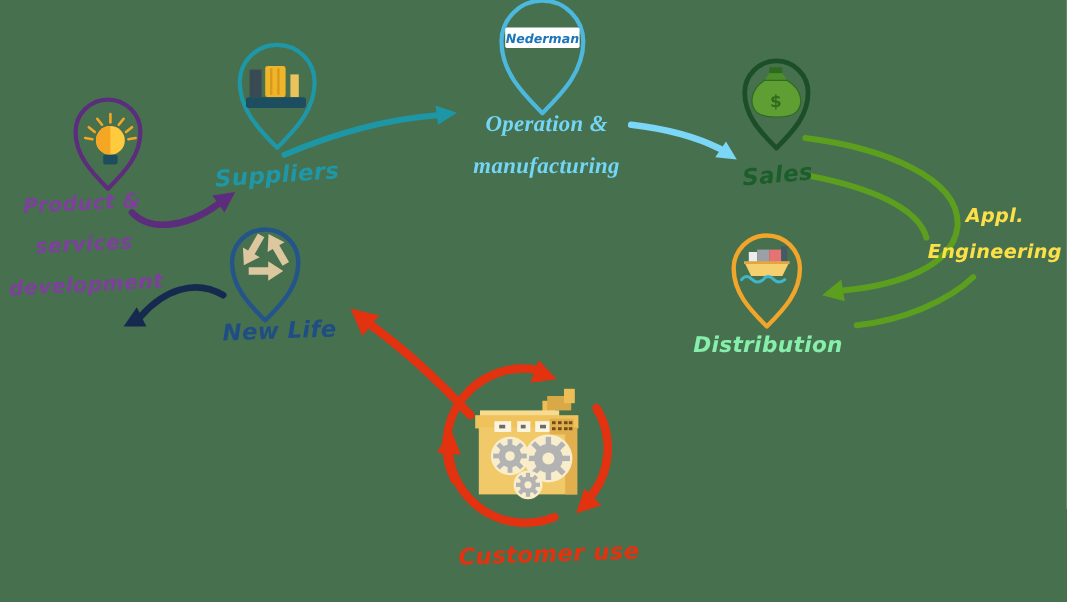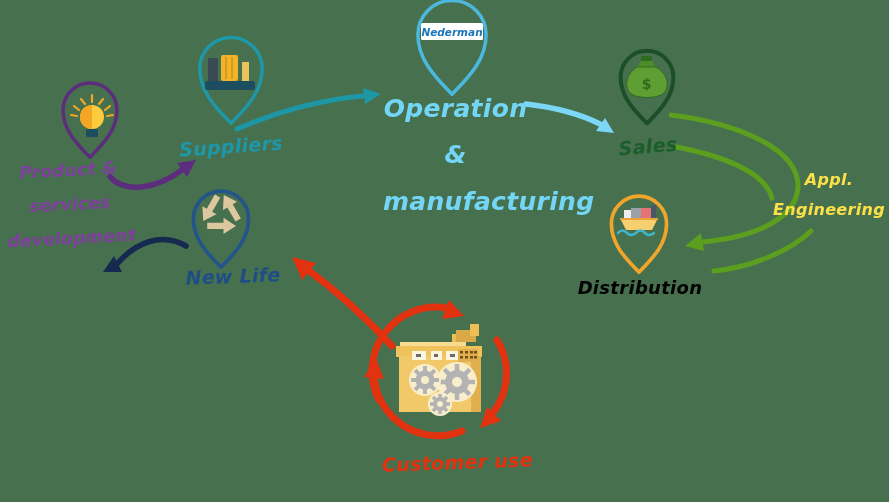--- a/index.html
+++ b/index.html
@@ -14,21 +14,21 @@
     position:absolute;
     font-style:italic;
     font-weight:700;
     white-space:pre-line;
     text-align:center;
     letter-spacing:.3px;
     line-height:1.8;
   }
   #lbl-product{left:2px;top:153px;width:136px;font-size:17px;line-height:2.0;transform:rotate(-3deg);}
   #lbl-suppliers{left:175px;top:129px;width:112px;font-size:19px;transform:rotate(-4deg);}
-  #lbl-operation{left:383px;top:86px;width:145px;font-size:25px;line-height:1.85;}
+  #lbl-operation{left:383px;top:86px;width:145px;font-size:19px;line-height:1.85;font-family:Liberation Serif, serif;}
   #lbl-sales{left:608px;top:129px;width:80px;font-size:19px;transform:rotate(-5deg);}
   #lbl-appl{left:770px;top:165px;width:118px;font-size:16px;line-height:1.9;}
   #lbl-distribution{left:575px;top:272px;width:130px;font-size:18px;}
   #lbl-newlife{left:178px;top:259px;width:110px;font-size:19px;transform:rotate(-2deg);}
   #lbl-customer{left:380px;top:445px;width:155px;font-size:19px;transform:rotate(-2deg);}
 </style>
 </head>
 <body>
 
 <div class="stage" id="stage" style="background: rgb(71, 112, 79);">
@@ -231,18 +231,18 @@
   <div class="lbl" id="lbl-suppliers" style="color: rgb(30, 152, 168);">Suppliers</div>
 
   <div class="lbl" id="lbl-operation" style="color: rgb(116, 214, 246);">Operation &amp;
 manufacturing</div>
 
   <div class="lbl" id="lbl-sales" style="color: rgb(27, 94, 42);">Sales</div>
 
   <div class="lbl" id="lbl-appl" style="color: #fde047;">Appl.
 Engineering</div>
 
-  <div class="lbl" id="lbl-distribution" style="color: #000000;">Distribution</div>
+  <div class="lbl" id="lbl-distribution" style="color: #86efac;">Distribution</div>
 
   <div class="lbl" id="lbl-newlife" style="color: rgb(30, 78, 131);">New Life</div>
 
   <div class="lbl" id="lbl-customer" style="color: rgb(227, 50, 15);">Customer use</div>
 </div>
 
 </body></html>

